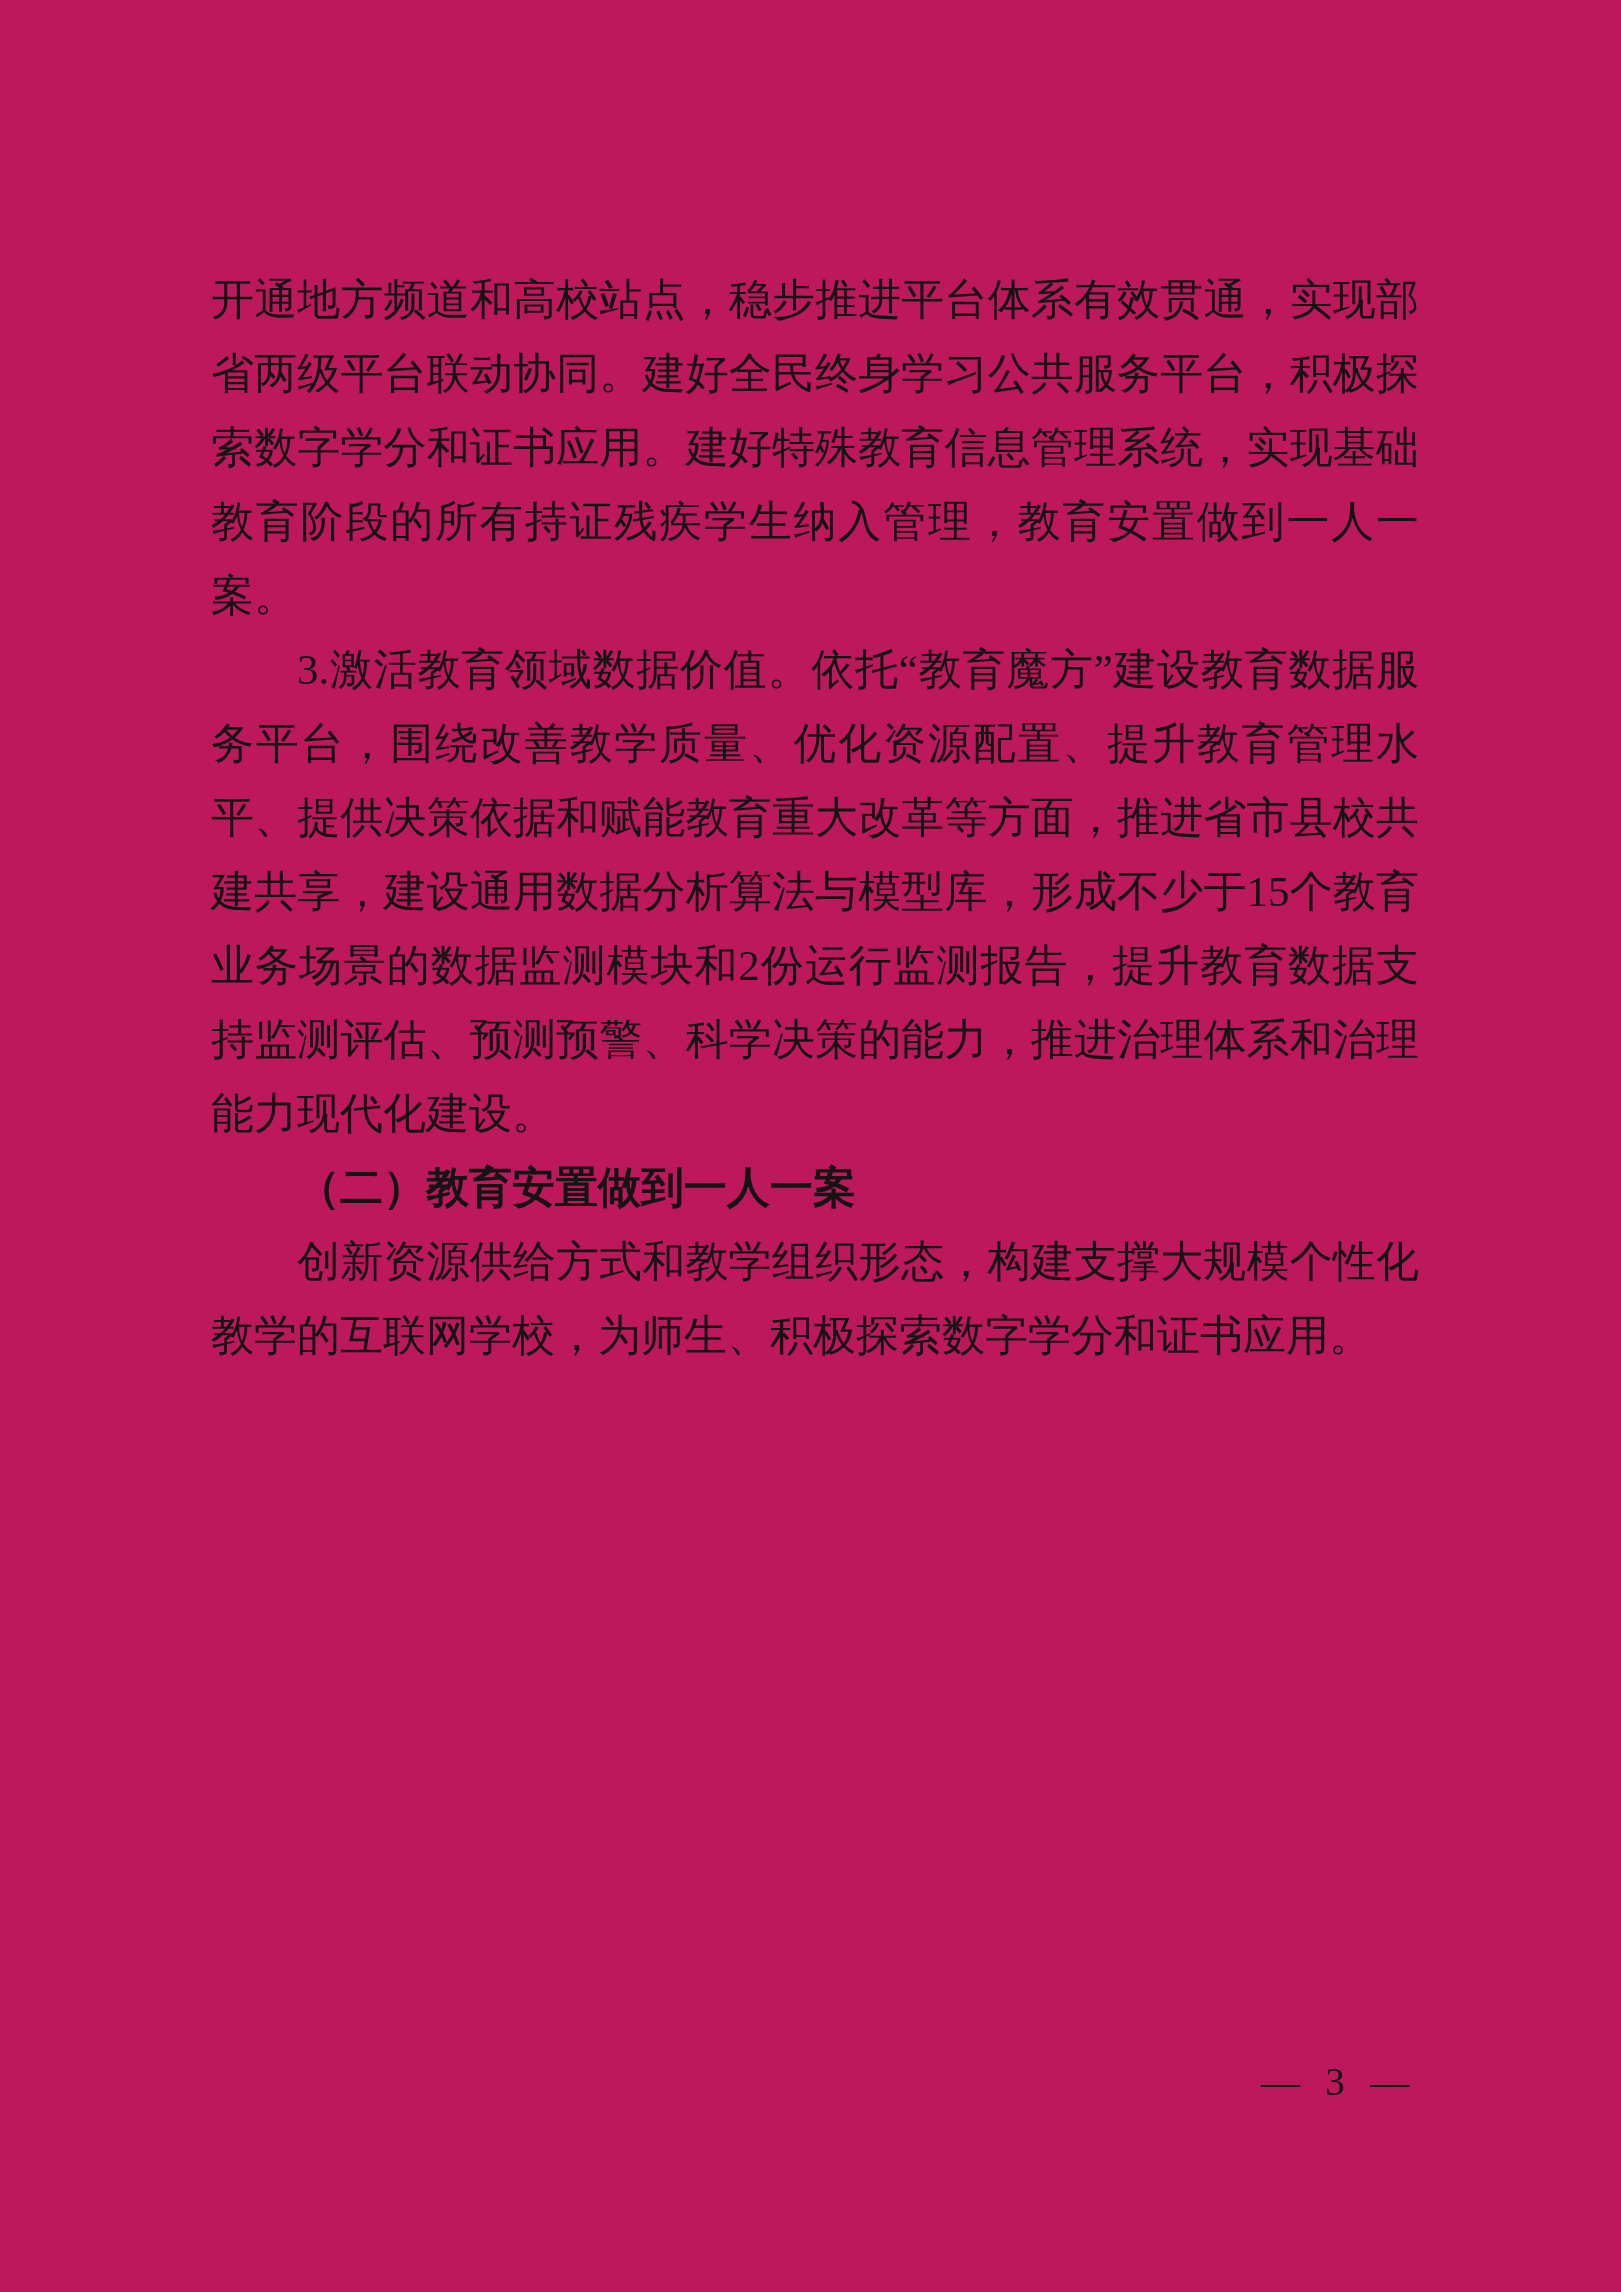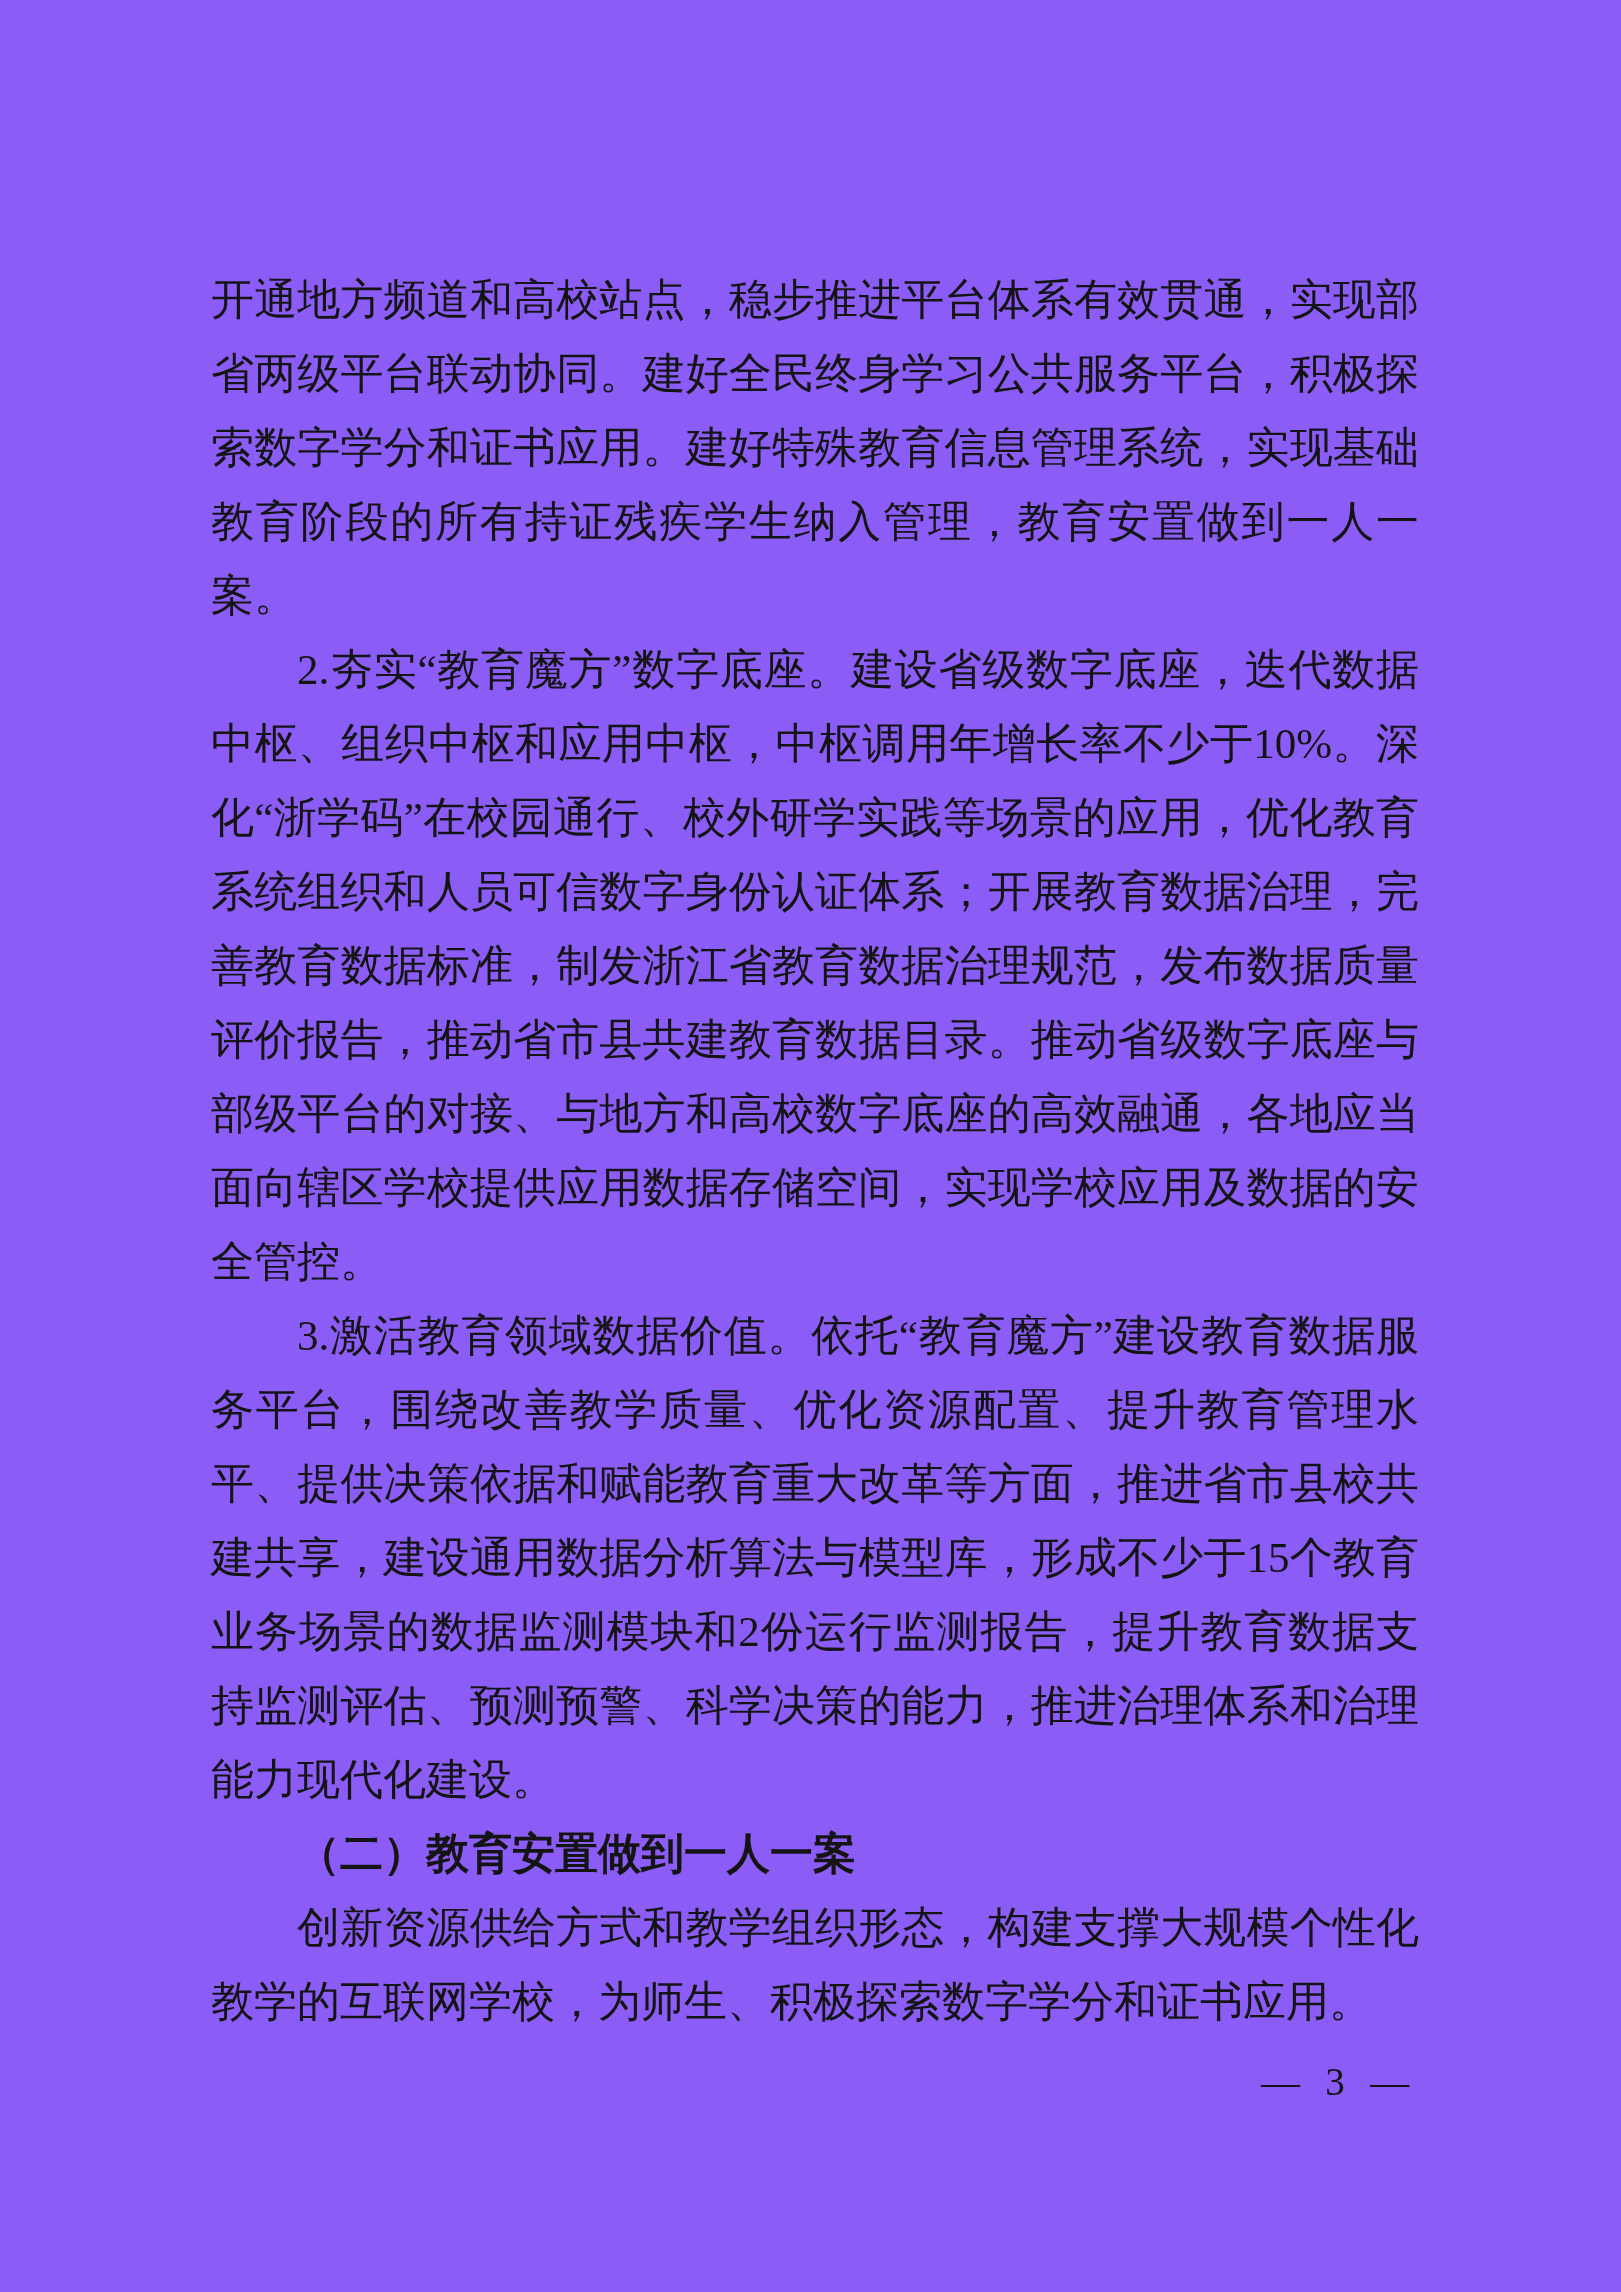--- a/index.html
+++ b/index.html
@@ -5,21 +5,21 @@
   html, body {
     margin: 0;
     padding: 0;
     background: #e8e8e8;
   }
   .page {
     position: relative;
     width: 1621px;
     height: 2293px;
     margin: 0 auto;
-    background: #8b5cf6;
+    background: #be185d;
     overflow: hidden;
   }
   .document-body {
     position: absolute;
     left: 211px;
     top: 263px;
     width: 1208px;
     font-family: "Liberation Serif", "DejaVu Serif", serif;
     font-size: 43px;
     line-height: 74px;
@@ -50,21 +50,20 @@
     white-space: nowrap;
   }
 </style>
 </head>
 <body>
 
 <div class="page">
 
   <div class="document-body">
     <p class="para no-indent">开通地方频道和高校站点，稳步推进平台体系有效贯通，实现部省两级平台联动协同。建好全民终身学习公共服务平台，积极探索数字学分和证书应用。建好特殊教育信息管理系统，实现基础教育阶段的所有持证残疾学生纳入管理，教育安置做到一人一案。</p>
-    <p class="para">2.夯实“教育魔方”数字底座。建设省级数字底座，迭代数据中枢、组织中枢和应用中枢，中枢调用年增长率不少于10%。深化“浙学码”在校园通行、校外研学实践等场景的应用，优化教育系统组织和人员可信数字身份认证体系；开展教育数据治理，完善教育数据标准，制发浙江省教育数据治理规范，发布数据质量评价报告，推动省市县共建教育数据目录。推动省级数字底座与部级平台的对接、与地方和高校数字底座的高效融通，各地应当面向辖区学校提供应用数据存储空间，实现学校应用及数据的安全管控。</p>
     <p class="para">3.激活教育领域数据价值。依托“教育魔方”建设教育数据服务平台，围绕改善教学质量、优化资源配置、提升教育管理水平、提供决策依据和赋能教育重大改革等方面，推进省市县校共建共享，建设通用数据分析算法与模型库，形成不少于15个教育业务场景的数据监测模块和2份运行监测报告，提升教育数据支持监测评估、预测预警、科学决策的能力，推进治理体系和治理能力现代化建设。</p>
     <p class="para heading">（二）教育安置做到一人一案</p>
     <p class="para">创新资源供给方式和教学组织形态，构建支撑大规模个性化教学的互联网学校，为师生、积极探索数字学分和证书应用。</p>
   </div>
 
   <div class="page-number">— 3 —</div>
 
 </div>
 
 

